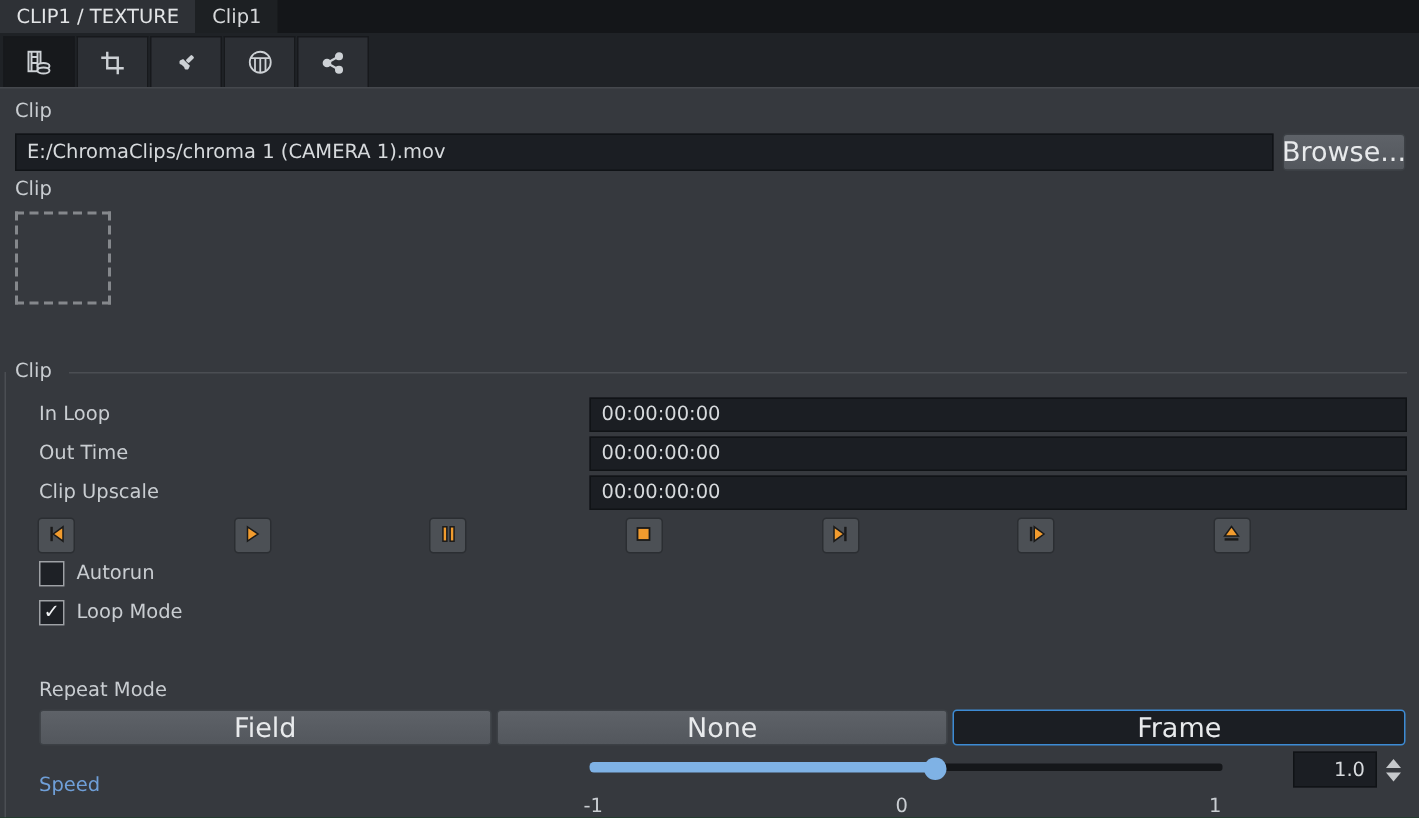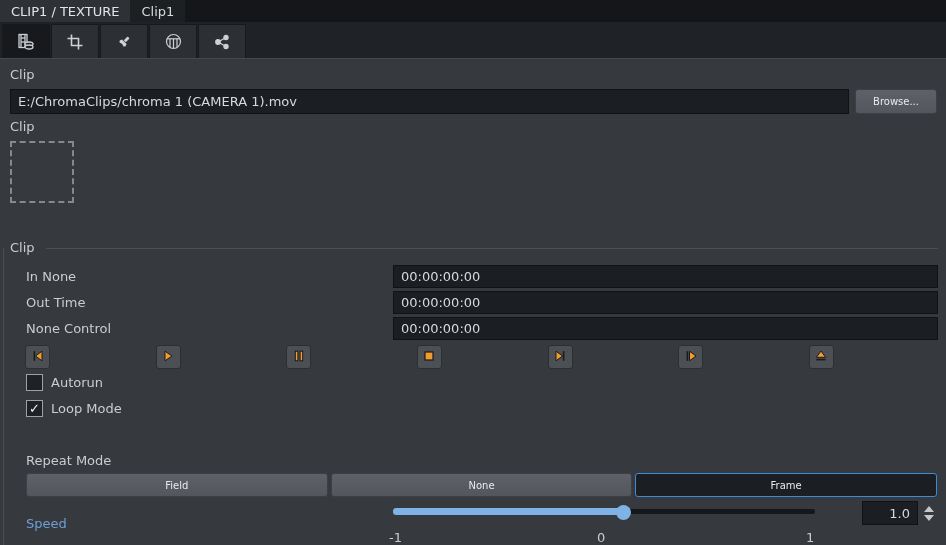--- a/index.html
+++ b/index.html
@@ -24,21 +24,21 @@
   .itab svg{display:block;}
   
   .panel{position:absolute;left:0;top:58px;width:946px;height:487px;background:#36393e;border-top:1px solid #45484d;box-sizing:border-box;}
   .lbl{position:absolute;color:#c9cdd1;font-size:13px;white-space:nowrap;}
   .field{
     position:absolute;box-sizing:border-box;background:#1b1e23;border:1px solid #101316;
     color:#d7dadd;font-size:13px;font-family:inherit;padding:0 7px;outline:none;
   }
   .btn{
     position:absolute;box-sizing:border-box;background:linear-gradient(#5e6268,#53575d);
-    border:1px solid #3c4045;border-radius:3px;color:#e8eaec;font-size:10px;font-family:inherit;
+    border:1px solid #3c4045;border-radius:3px;color:#e8eaec;font-size:18px;font-family:inherit;
     display:flex;align-items:center;justify-content:center;cursor:default;white-space:nowrap;
   }
   .dropbox{position:absolute;left:10px;top:82px;width:64px;height:62px;box-sizing:border-box;
     border:2px dashed #85888c;background:transparent;}
   .groupline{position:absolute;left:46px;right:8px;top:189px;height:1px;background:#4b4e53;}
   .groupborder{position:absolute;left:3px;top:189px;width:1px;height:298px;background:#4b4e53;}
   
   .transport{position:absolute;left:25px;top:286px;width:809px;height:24px;display:flex;justify-content:space-between;}
   .tbtn{width:25px;height:24px;box-sizing:border-box;background:#4c5055;border:1px solid #2b2e32;
     border-radius:3px;display:flex;align-items:center;justify-content:center;padding:0;}
@@ -140,27 +140,27 @@
     <input class="field" style="left: 10px; top: 30px; width: 839px; height: 25px;" type="text" value="E:/ChromaClips/chroma 1 (CAMERA 1).mov">
     <button class="btn" style="left:855px;top:30px;width:82px;height:25px;">Browse...</button>
 
     <div class="lbl" style="left:10px;top:60px;">Clip</div>
     <div class="dropbox"></div>
 
     <div class="lbl" style="left:10px;top:181px;">Clip</div>
     <div class="groupline"></div>
     <div class="groupborder"></div>
 
-    <div class="lbl" style="left:26px;top:210px;">In None</div>
+    <div class="lbl" style="left:26px;top:210px;">In Loop</div>
     <input class="field" style="left: 393px; top: 206px; width: 545px; height: 23px;" type="text" value="00:00:00:00">
 
     <div class="lbl" style="left:26px;top:236px;">Out Time</div>
     <input class="field" style="left: 393px; top: 232px; width: 545px; height: 23px;" type="text" value="00:00:00:00">
 
-    <div class="lbl" style="left:26px;top:262px;">None Control</div>
+    <div class="lbl" style="left:26px;top:262px;">Clip Upscale</div>
     <input class="field" style="left: 393px; top: 258px; width: 545px; height: 23px;" type="text" value="00:00:00:00">
 
     <div class="transport">
       <button class="tbtn">
         <span><svg width="16" height="16" viewBox="0 0 16 16">
           <rect x="3.6" y="3.2" width="1.6" height="9.6" fill="#1a1a1a"></rect>
           <polygon points="12,3.2 12,12.8 5.5,8" fill="#f29c2e" stroke="#1a1a1a" stroke-width="1"></polygon>
         </svg></span>
       </button>
       <button class="tbtn">

